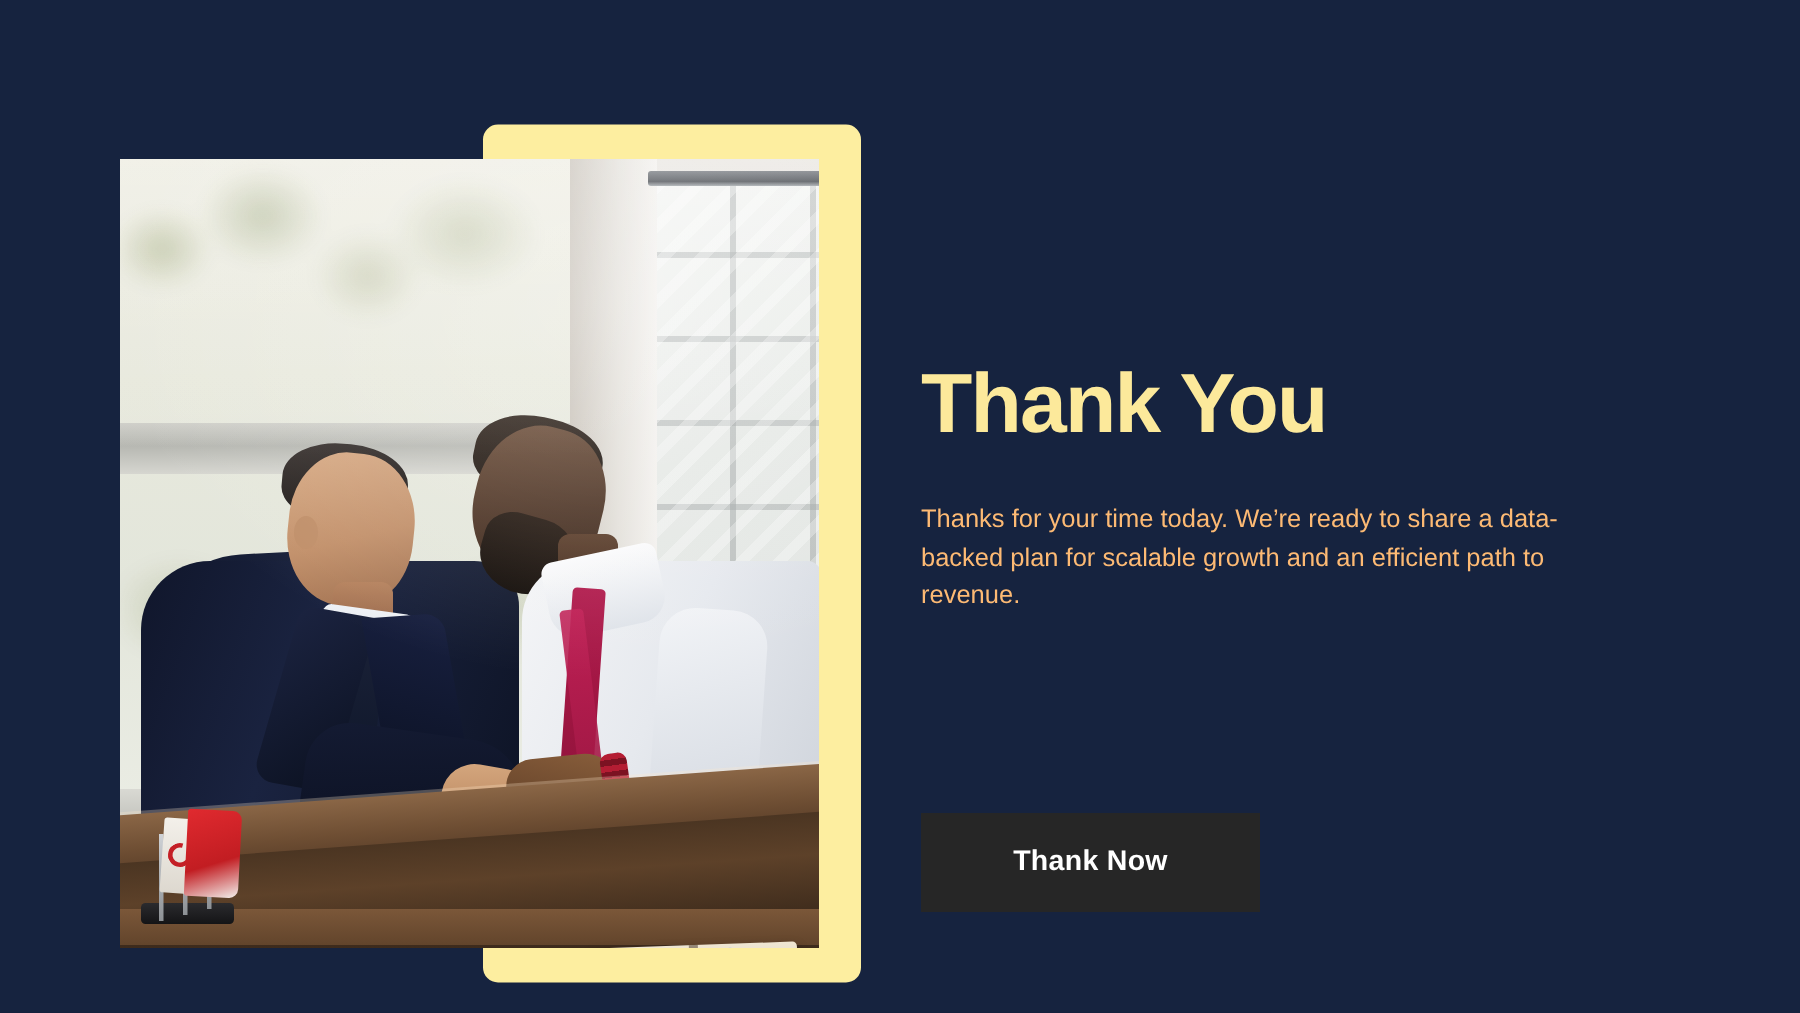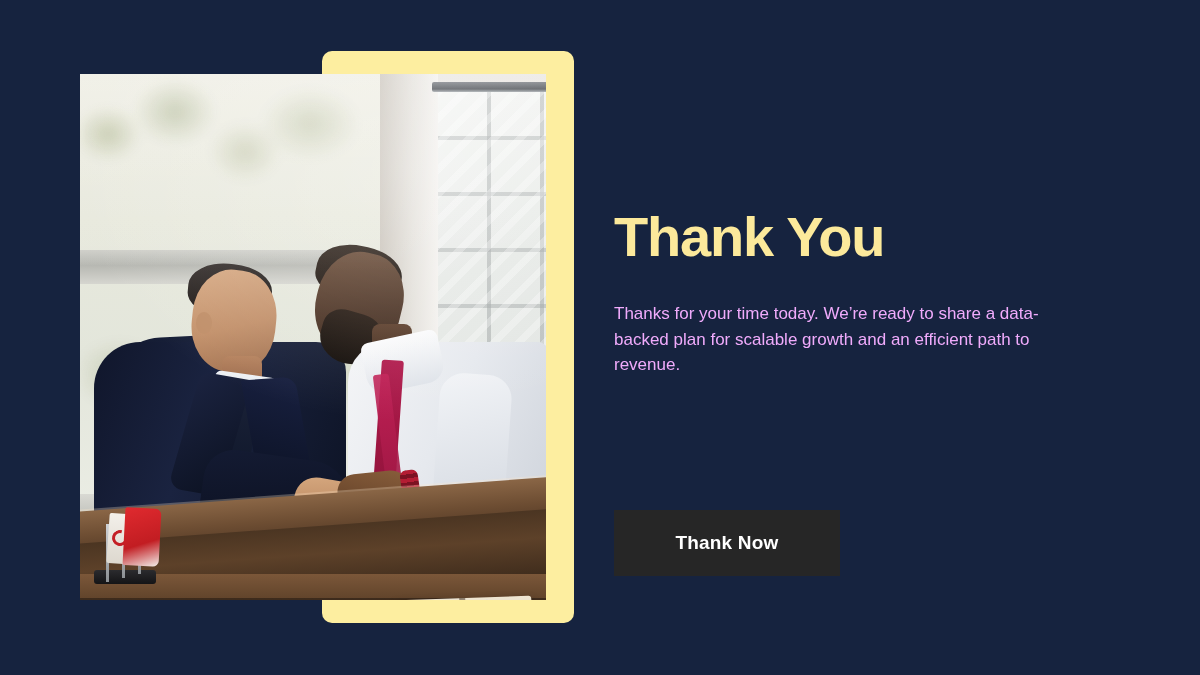--- a/index.html
+++ b/index.html
@@ -13,20 +13,21 @@
   body {
     background: #16233f;
     font-family: "Liberation Sans", sans-serif;
     position: relative;
   }
 
   .slide {
     position: absolute;
     inset: 0;
     background: #16233f;
+    margin-top: 32px;
   }
 
   
 
   .media-area {
     position: absolute;
     left: 0; top: 0;
     width: 600px; height: 675px;
   }
 
@@ -472,21 +473,21 @@
     white-space: nowrap;
   }
 
   .body-copy {
     position: absolute;
     left: 0;
     top: 301px;
     width: 478px;
     font-size: 17px;
     line-height: 25.5px;
-    color: #f0abfc;
+    color: #fdba74;
     font-weight: normal;
   }
 
   .cta-button {
     position: absolute;
     left: 0;
     top: 510px;
     width: 226px;
     height: 66px;
     background: #262626;

